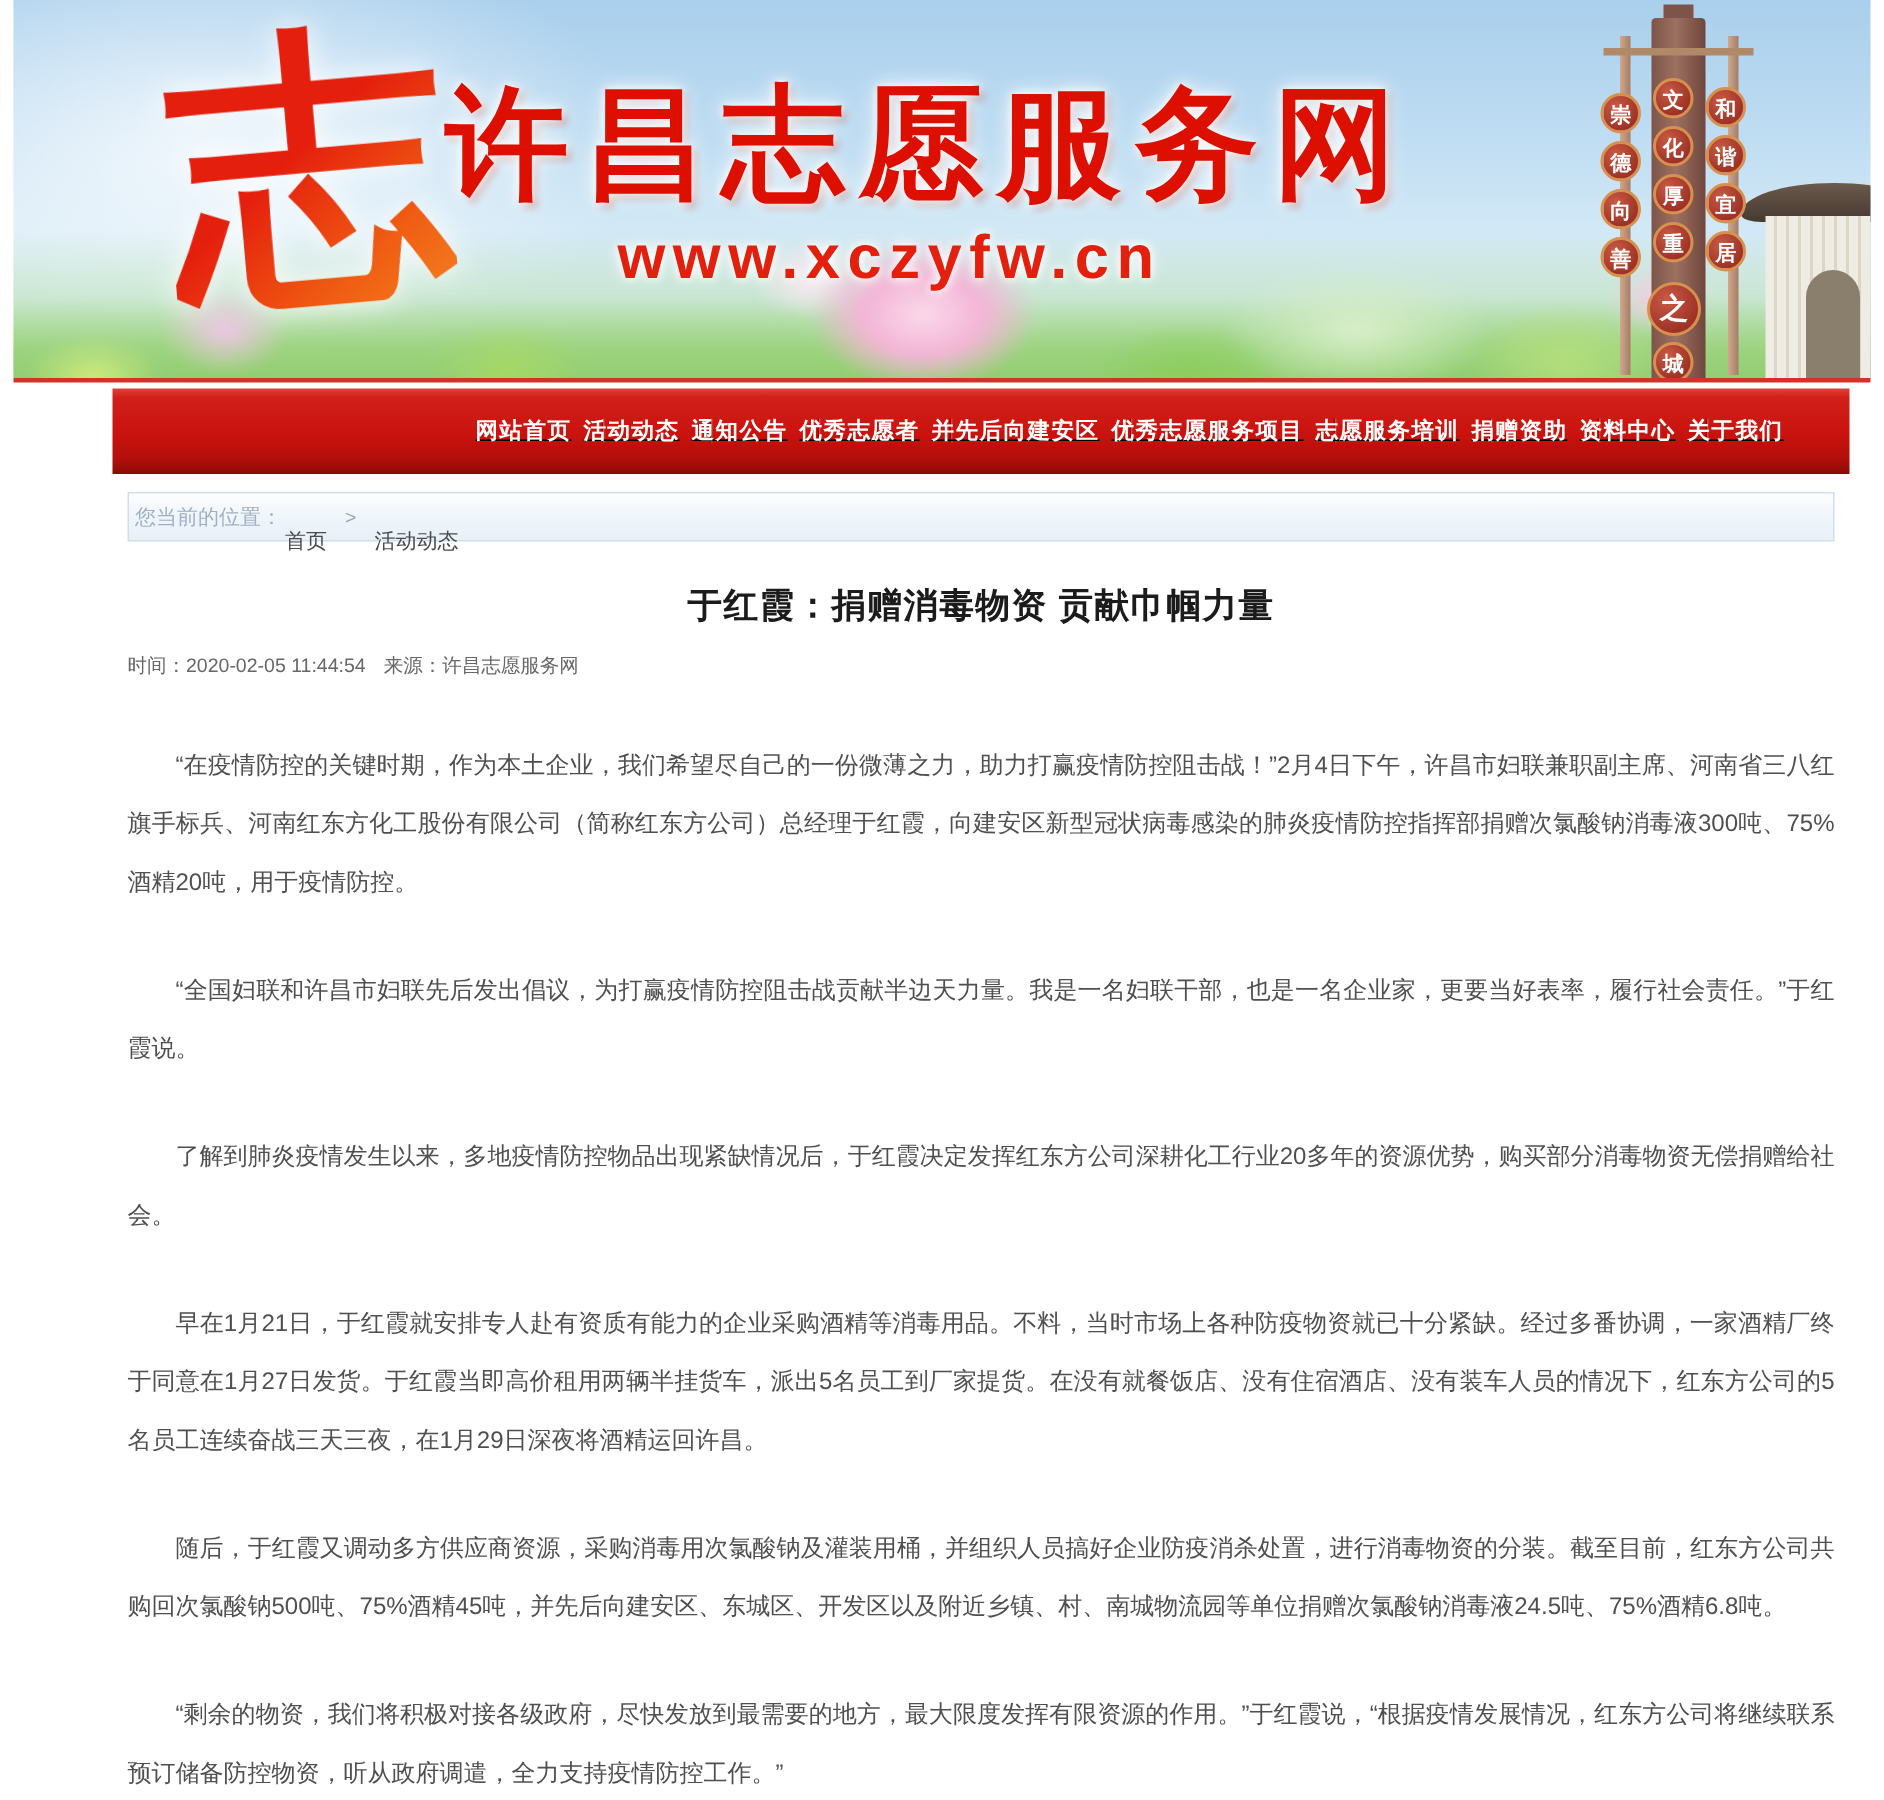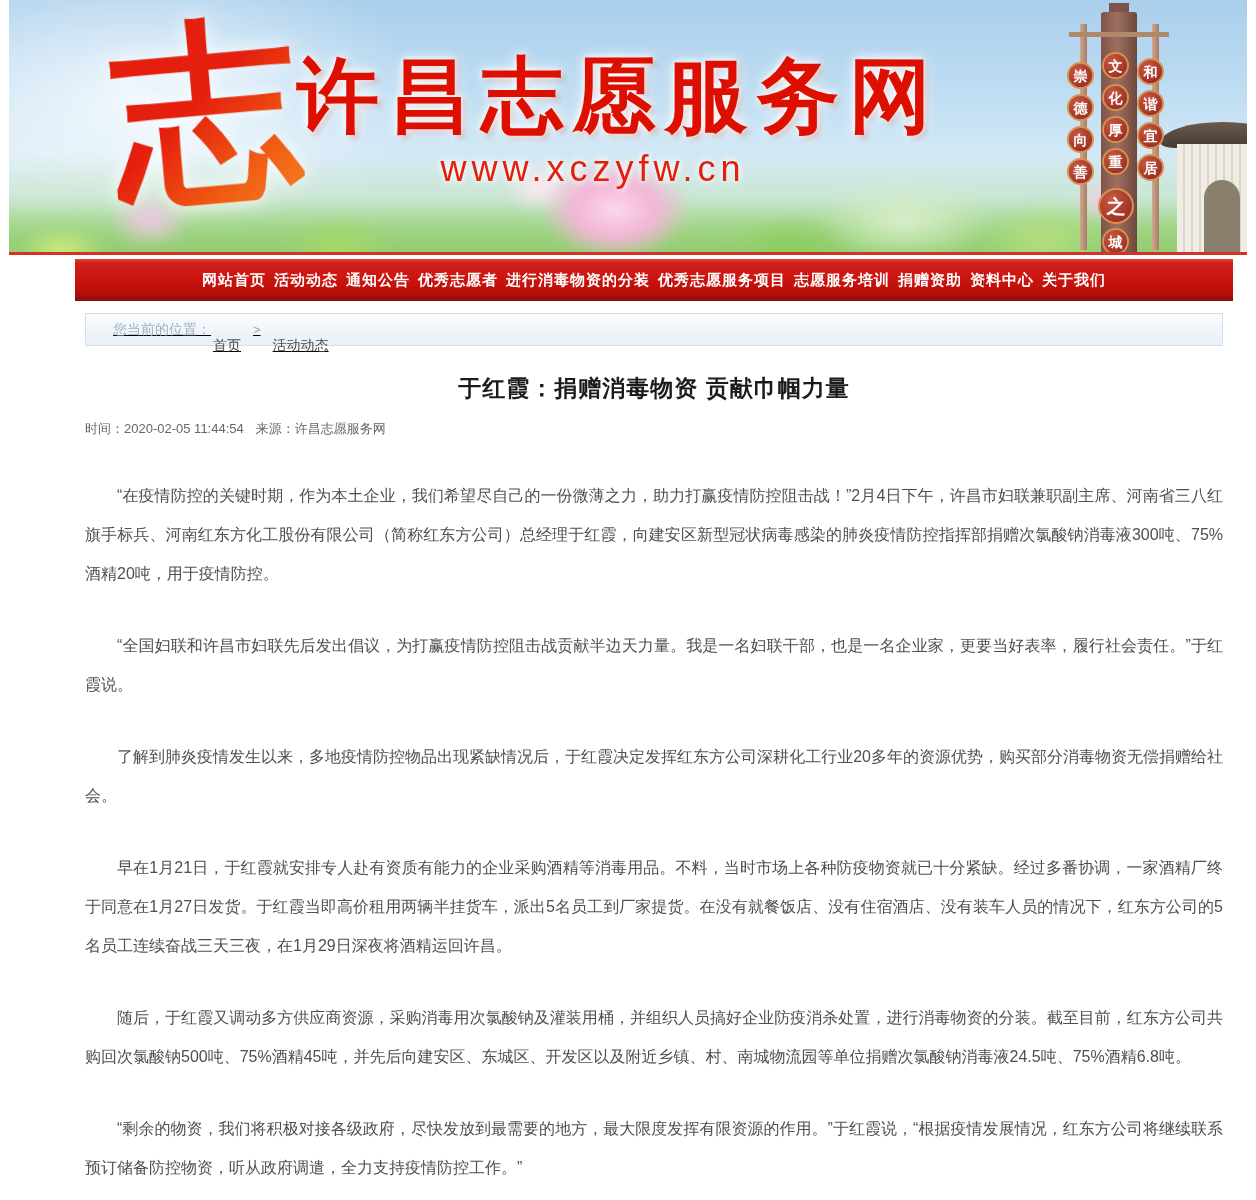--- a/index.html
+++ b/index.html
@@ -43,21 +43,21 @@
   }
   .site-name {
     position: absolute; left: 288px; top: 42px; width: 592px; z-index: 3;
     text-align: center; font-size: 82px; font-weight: bold; letter-spacing: 10px;
     color: #dc0f00;
     text-shadow: 0 0 6px #fff, 0 0 14px #fff, 3px 3px 5px rgba(170,30,10,.35);
     white-space: nowrap;
   }
   .site-url {
     position: absolute; left: 288px; top: 148px; width: 592px; z-index: 3;
-    text-align: center; font-size: 36px; font-weight: normal; letter-spacing: 5px;
+    text-align: center; font-size: 41px; font-weight: bold; letter-spacing: 5px;
     color: #e3200d; text-shadow: 0 0 6px #fff, 0 0 10px #fff;
     white-space: nowrap;
   }
 
   
   .monument { position: absolute; left: 1048px; top: 2px; width: 210px; height: 253px; z-index: 2; }
   .m-pillar { position: absolute; left: 44px; top: 10px; width: 36px; height: 243px;
     background: linear-gradient(90deg,#7e544a,#9d7060 45%,#6f463d); border-radius: 3px; }
   .m-cap { position: absolute; left: 52px; top: 1px; width: 20px; height: 10px; background: #7e544a; }
   .m-post { position: absolute; top: 22px; width: 7px; height: 226px;
@@ -73,39 +73,39 @@
   .md.big { width: 36px; height: 36px; font-size: 19px; line-height: 33px; }
   .m-building { position: absolute; left: 120px; top: 142px; width: 92px; height: 111px;
     background: repeating-linear-gradient(90deg, #efece4 0 6px, #dcd6c9 6px 8px); }
   .m-building::after { content:''; position: absolute; left: 27px; top: 36px; width: 36px; height: 75px;
     background: #8a7f6d; border-radius: 18px 18px 0 0; }
   .m-roof { position: absolute; left: 104px; top: 120px; width: 124px; height: 26px;
     background: linear-gradient(180deg,#6b594c,#463a31); border-radius: 55% 55% 12% 12% / 85% 85% 20% 20%; }
 
   
   .mainnav {
-    margin: 4px 0 0 75px; width: 1158px; height: 42px;
+    margin: 4px 0 0 75px; width: 1158px; height: 57px;
     background: linear-gradient(180deg, #e04237 0%, #d2201a 10%, #c9120d 55%, #b30f0a 82%, #930c08 96%, #870b07 100%);
-    display: flex; align-items: center; justify-content: center; padding: 0 40px;
+    display: flex; align-items: center; justify-content: flex-end; padding: 0 40px; text-decoration: underline;
   }
   .nav-item {
     color: #fff; font-size: 15px; font-weight: bold; text-decoration: none;
     letter-spacing: 1px; position: relative; padding: 0 4px; white-space: nowrap; cursor: pointer;
   }
   .nav-item:not(:last-child)::after {
     content: ''; position: absolute; right: -17px; top: 1px; height: 16px; width: 1px;
     background: rgba(110,0,0,.6); box-shadow: 1px 0 0 rgba(255,255,255,.22);
   }
 
   
   .breadcrumb {
     margin: 12px 0 0 85px; width: 1138px; height: 33px;
     background: linear-gradient(180deg, #fcfdfe, #eef4fa 60%, #e8f0f8);
     border: 1px solid #d2dfeb;
-    display: flex; align-items: center; padding-left: 27px; font-size: 14px; text-decoration: underline;
+    display: flex; align-items: center; padding-left: 4px; font-size: 14px;
   }
   .bc-label { color: #9fb0c6; }
   .bc-link { color: #4a4a4a; text-decoration: none; cursor: pointer; margin-top: 32px; }
   .bc-sep { color: #9aa6b4; margin: 0 12px; font-size: 13px; }
   .bc-home { margin-left: 2px; }
 
   
   .article { width: 1138px; margin-left: 85px; }
   .article h1 {
     margin: 27px 0 0; text-align: center;
@@ -158,21 +158,21 @@
     </div>
 
     <div class="flora"></div>
   </div>
 
   <nav class="mainnav">
     <a class="nav-item">网站首页</a>
     <a class="nav-item">活动动态</a>
     <a class="nav-item">通知公告</a>
     <a class="nav-item">优秀志愿者</a>
-    <a class="nav-item">进行消毒物资的分装</a>
+    <a class="nav-item">并先后向建安区</a>
     <a class="nav-item">优秀志愿服务项目</a>
     <a class="nav-item">志愿服务培训</a>
     <a class="nav-item">捐赠资助</a>
     <a class="nav-item">资料中心</a>
     <a class="nav-item">关于我们</a>
   </nav>
 
   <div class="breadcrumb">
     <span class="bc-label">您当前的位置：</span>
     <a class="bc-link bc-home">首页</a>

